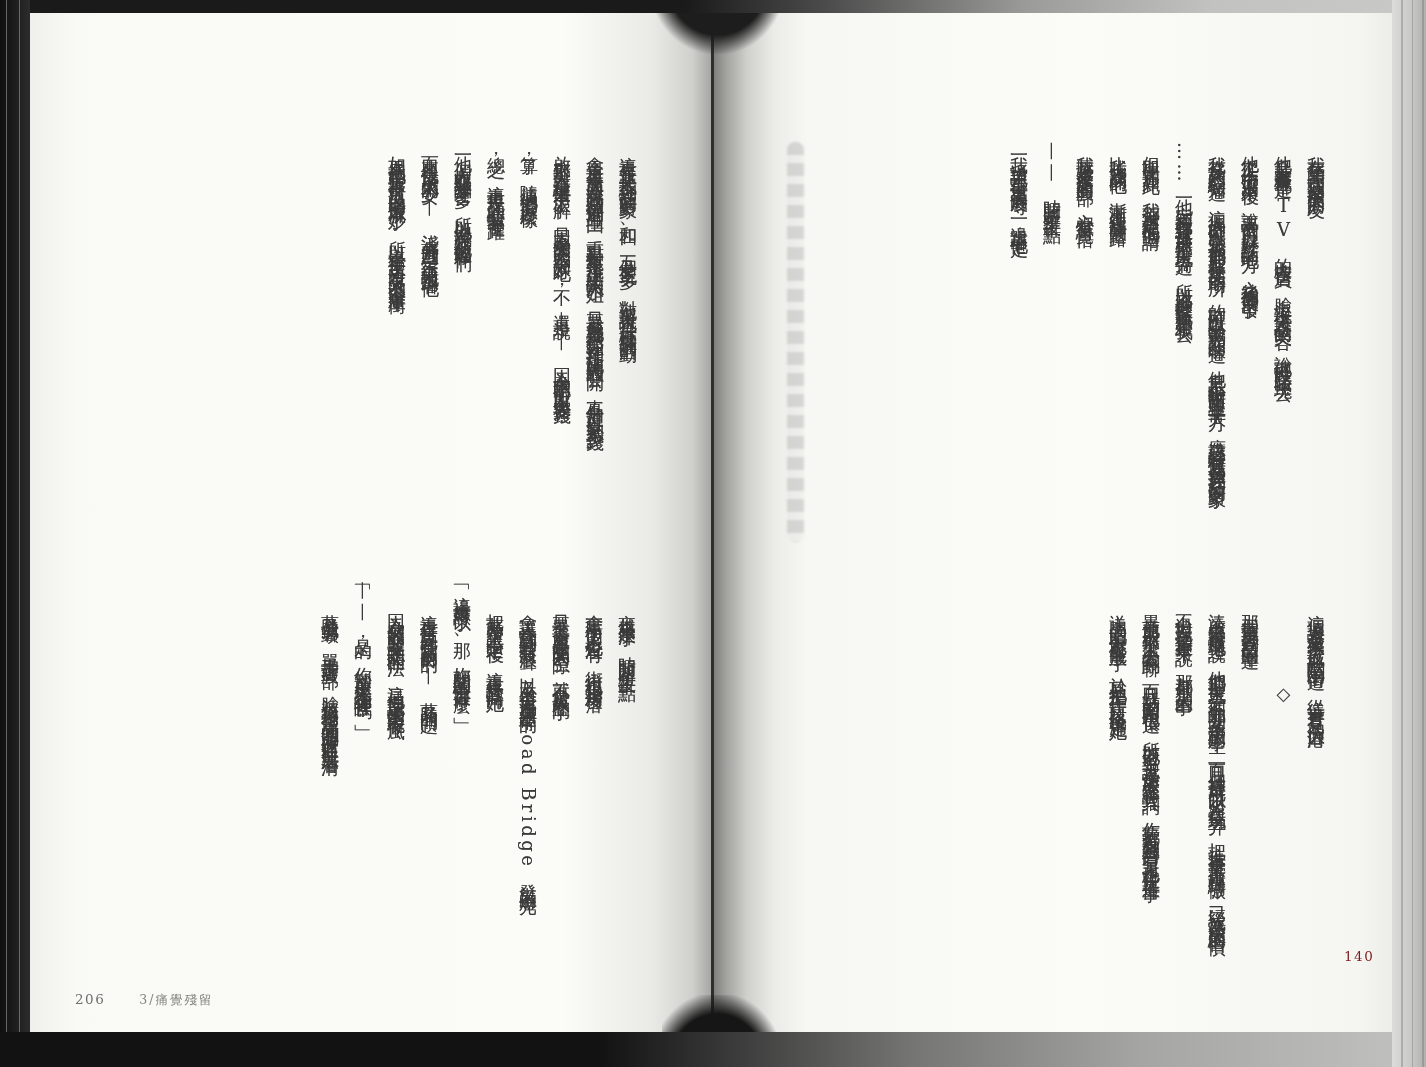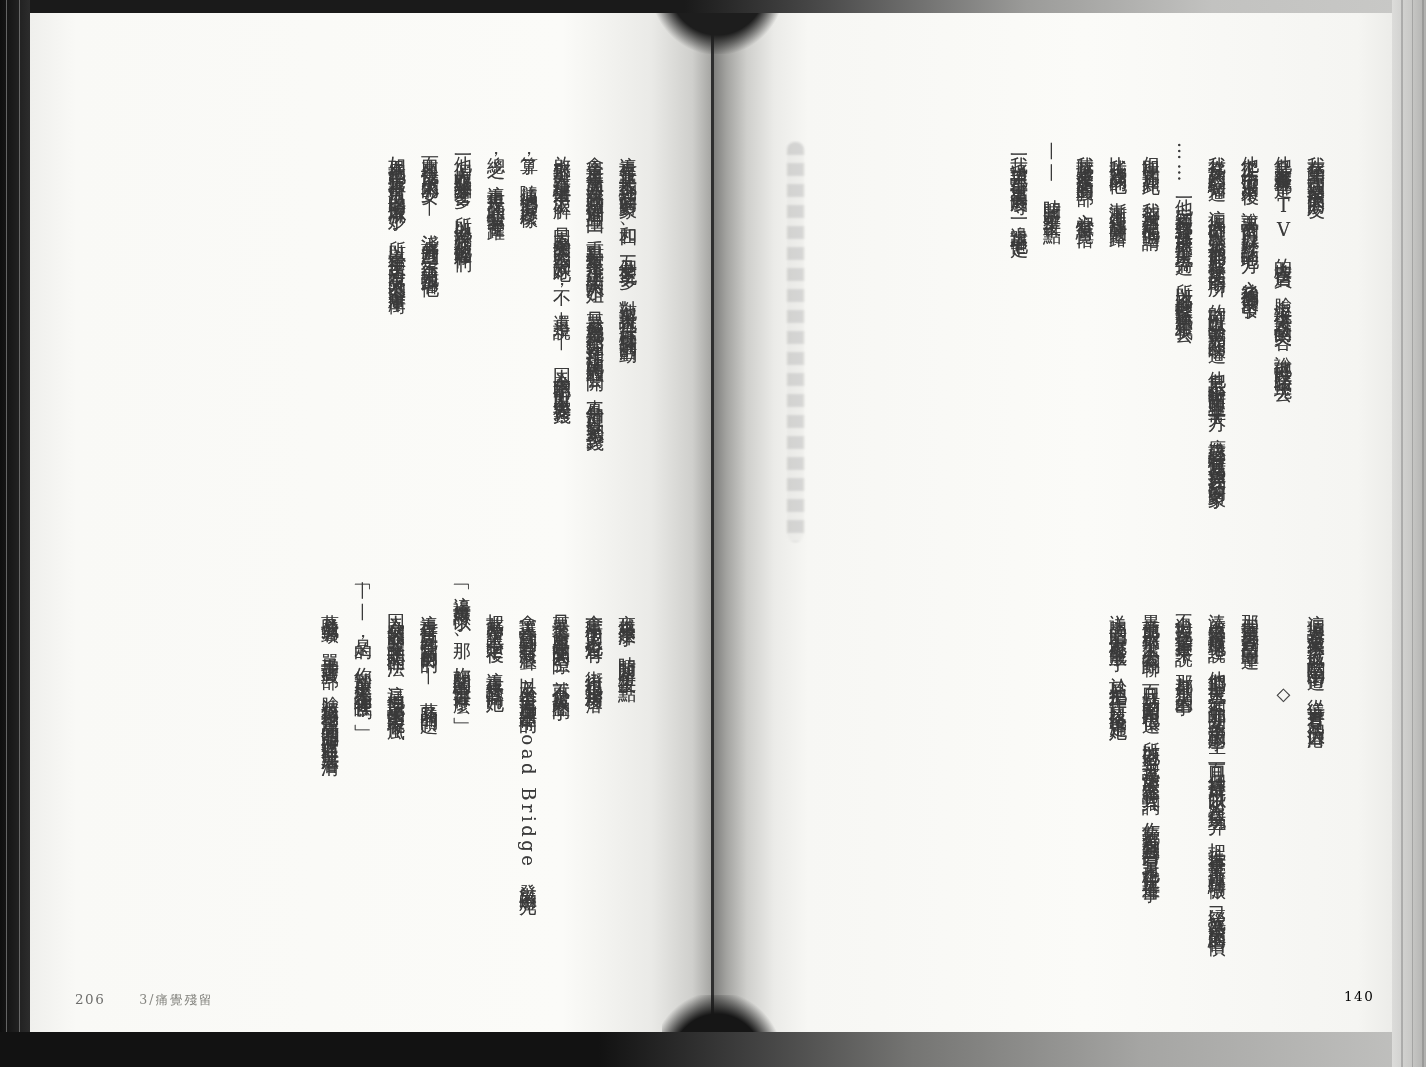--- a/index.html
+++ b/index.html
@@ -61,21 +61,21 @@
 
   #rp-upper { top:120px; right:93px; }
   #rp-lower { top:578px; right:93px; }
   #lp-upper { top:120px; right:781px; }
   #lp-lower { top:578px; right:782px; }
 
   
   .footer { position:absolute; font-size:13.5px; letter-spacing:1.5px; white-space:nowrap; }
   #lp-footer { left:75px; top:991px; color:#6e6e6c; }
   #lp-footer .chapter { margin-left:34px; font-size:12.5px; color:#84847f; letter-spacing:2px;text-align:center; }
-  #rp-footer { left:1344px; top:988px; color:#000000; }
+  #rp-footer { left:1344px; top:948px; color:#7f1d1d; }
 </style>
 </head>
 <body>
 
 <div class="abs" id="page-left"></div>
 <div class="abs" id="page-right"></div>
 
 <div class="abs" id="gutter-line"></div>
 <div class="abs" id="gutter-wedge-top"></div>
 <div class="abs" id="gutter-wedge-bottom"></div>

